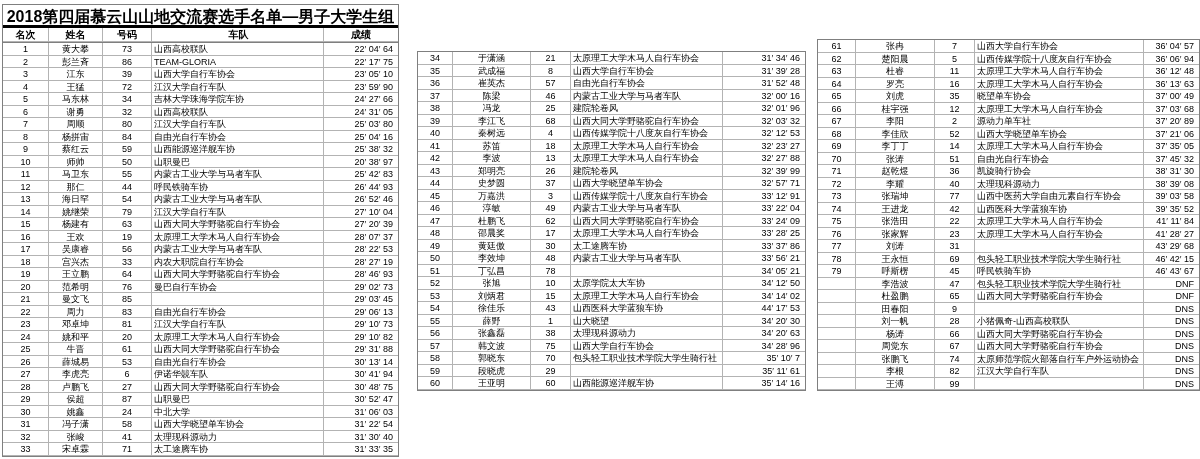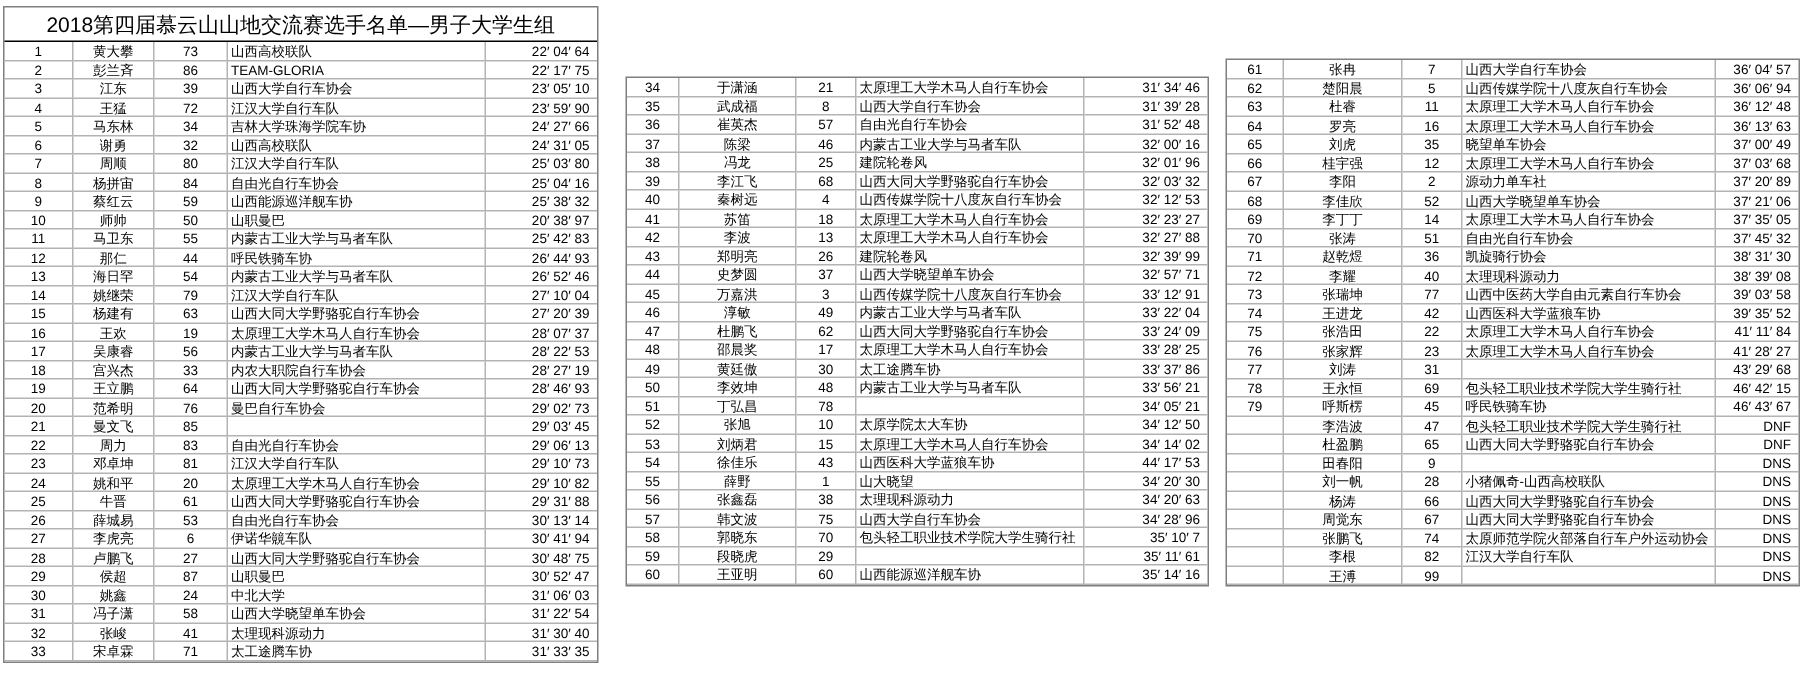--- a/index.html
+++ b/index.html
@@ -5,22 +5,22 @@
   * { margin:0; padding:0; box-sizing:border-box; }
   html,body { background:#ffffff; }
   body { font-family:"Liberation Sans","DejaVu Sans",sans-serif; color:#000; }
   .page { position:relative; width:1200px; height:459px; background:#fff; overflow:hidden; }
 
   .sheet-table { position:absolute; background:#fff; border:1px solid #7f7f7f; }
   .t0 { left:2px;   top:4px;  width:397px; }
   .t1 { left:417px; top:51px; width:389px; }
   .t2 { left:817px; top:39px; width:383px; }
 
-  .title-row { height:23px; line-height:23px; text-align:center; font-weight:normal;
-               font-size:14px; border-bottom:1px solid #000000; white-space:nowrap; overflow:hidden; }
+  .title-row { height:23px; line-height:23px; text-align:center; font-weight:bold;
+               font-size:16px; border-bottom:3px solid #000000; white-space:nowrap; overflow:hidden; }
   .header-row { display:flex; height:15px; border-bottom:1px solid #7f7f7f; font-weight:bold; }
   .header-row .cell { font-size:10px; line-height:14px; text-align:center; }
 
   .trow { display:flex; height:12.5px; }
   .cell { border-right:1px solid #b3b3b3; border-bottom:1px solid #b3b3b3;
           font-size:9px; line-height:12px; white-space:nowrap; overflow:hidden; }
   .cell:last-child { border-right:none; }
 
   .c0, .c1, .c2 { text-align:center; }
   .c3 { text-align:left; padding-left:2px; }
@@ -30,20 +30,27 @@
   .t1 .c0{width:35px} .t1 .c1{width:78px} .t1 .c2{width:40px} .t1 .c3{width:152px} .t1 .c4{width:82px}
   .t2 .c0{width:38px} .t2 .c1{width:79px} .t2 .c2{width:40px} .t2 .c3{width:169px} .t2 .c4{width:55px}
 </style>
 </head>
 <body>
 
 <div class="page">
 
   <div class="sheet-table t0">
     <div class="title-row">2018第四届慕云山山地交流赛选手名单—男子大学生组</div>
+    <div class="header-row">
+      <div class="cell c0">名次</div>
+      <div class="cell c1">姓名</div>
+      <div class="cell c2">号码</div>
+      <div class="cell c3" style="text-align:center;">车队</div>
+      <div class="cell c4" style="text-align:center; padding-right:0;">成绩</div>
+    </div>
     <div>
         <div class="trow">
           <div class="cell c0">1</div>
           <div class="cell c1">黄大攀</div>
           <div class="cell c2">73</div>
           <div class="cell c3">山西高校联队</div>
           <div class="cell c4">22′ 04′ 64</div>
         </div>
         <div class="trow">
           <div class="cell c0">2</div>

